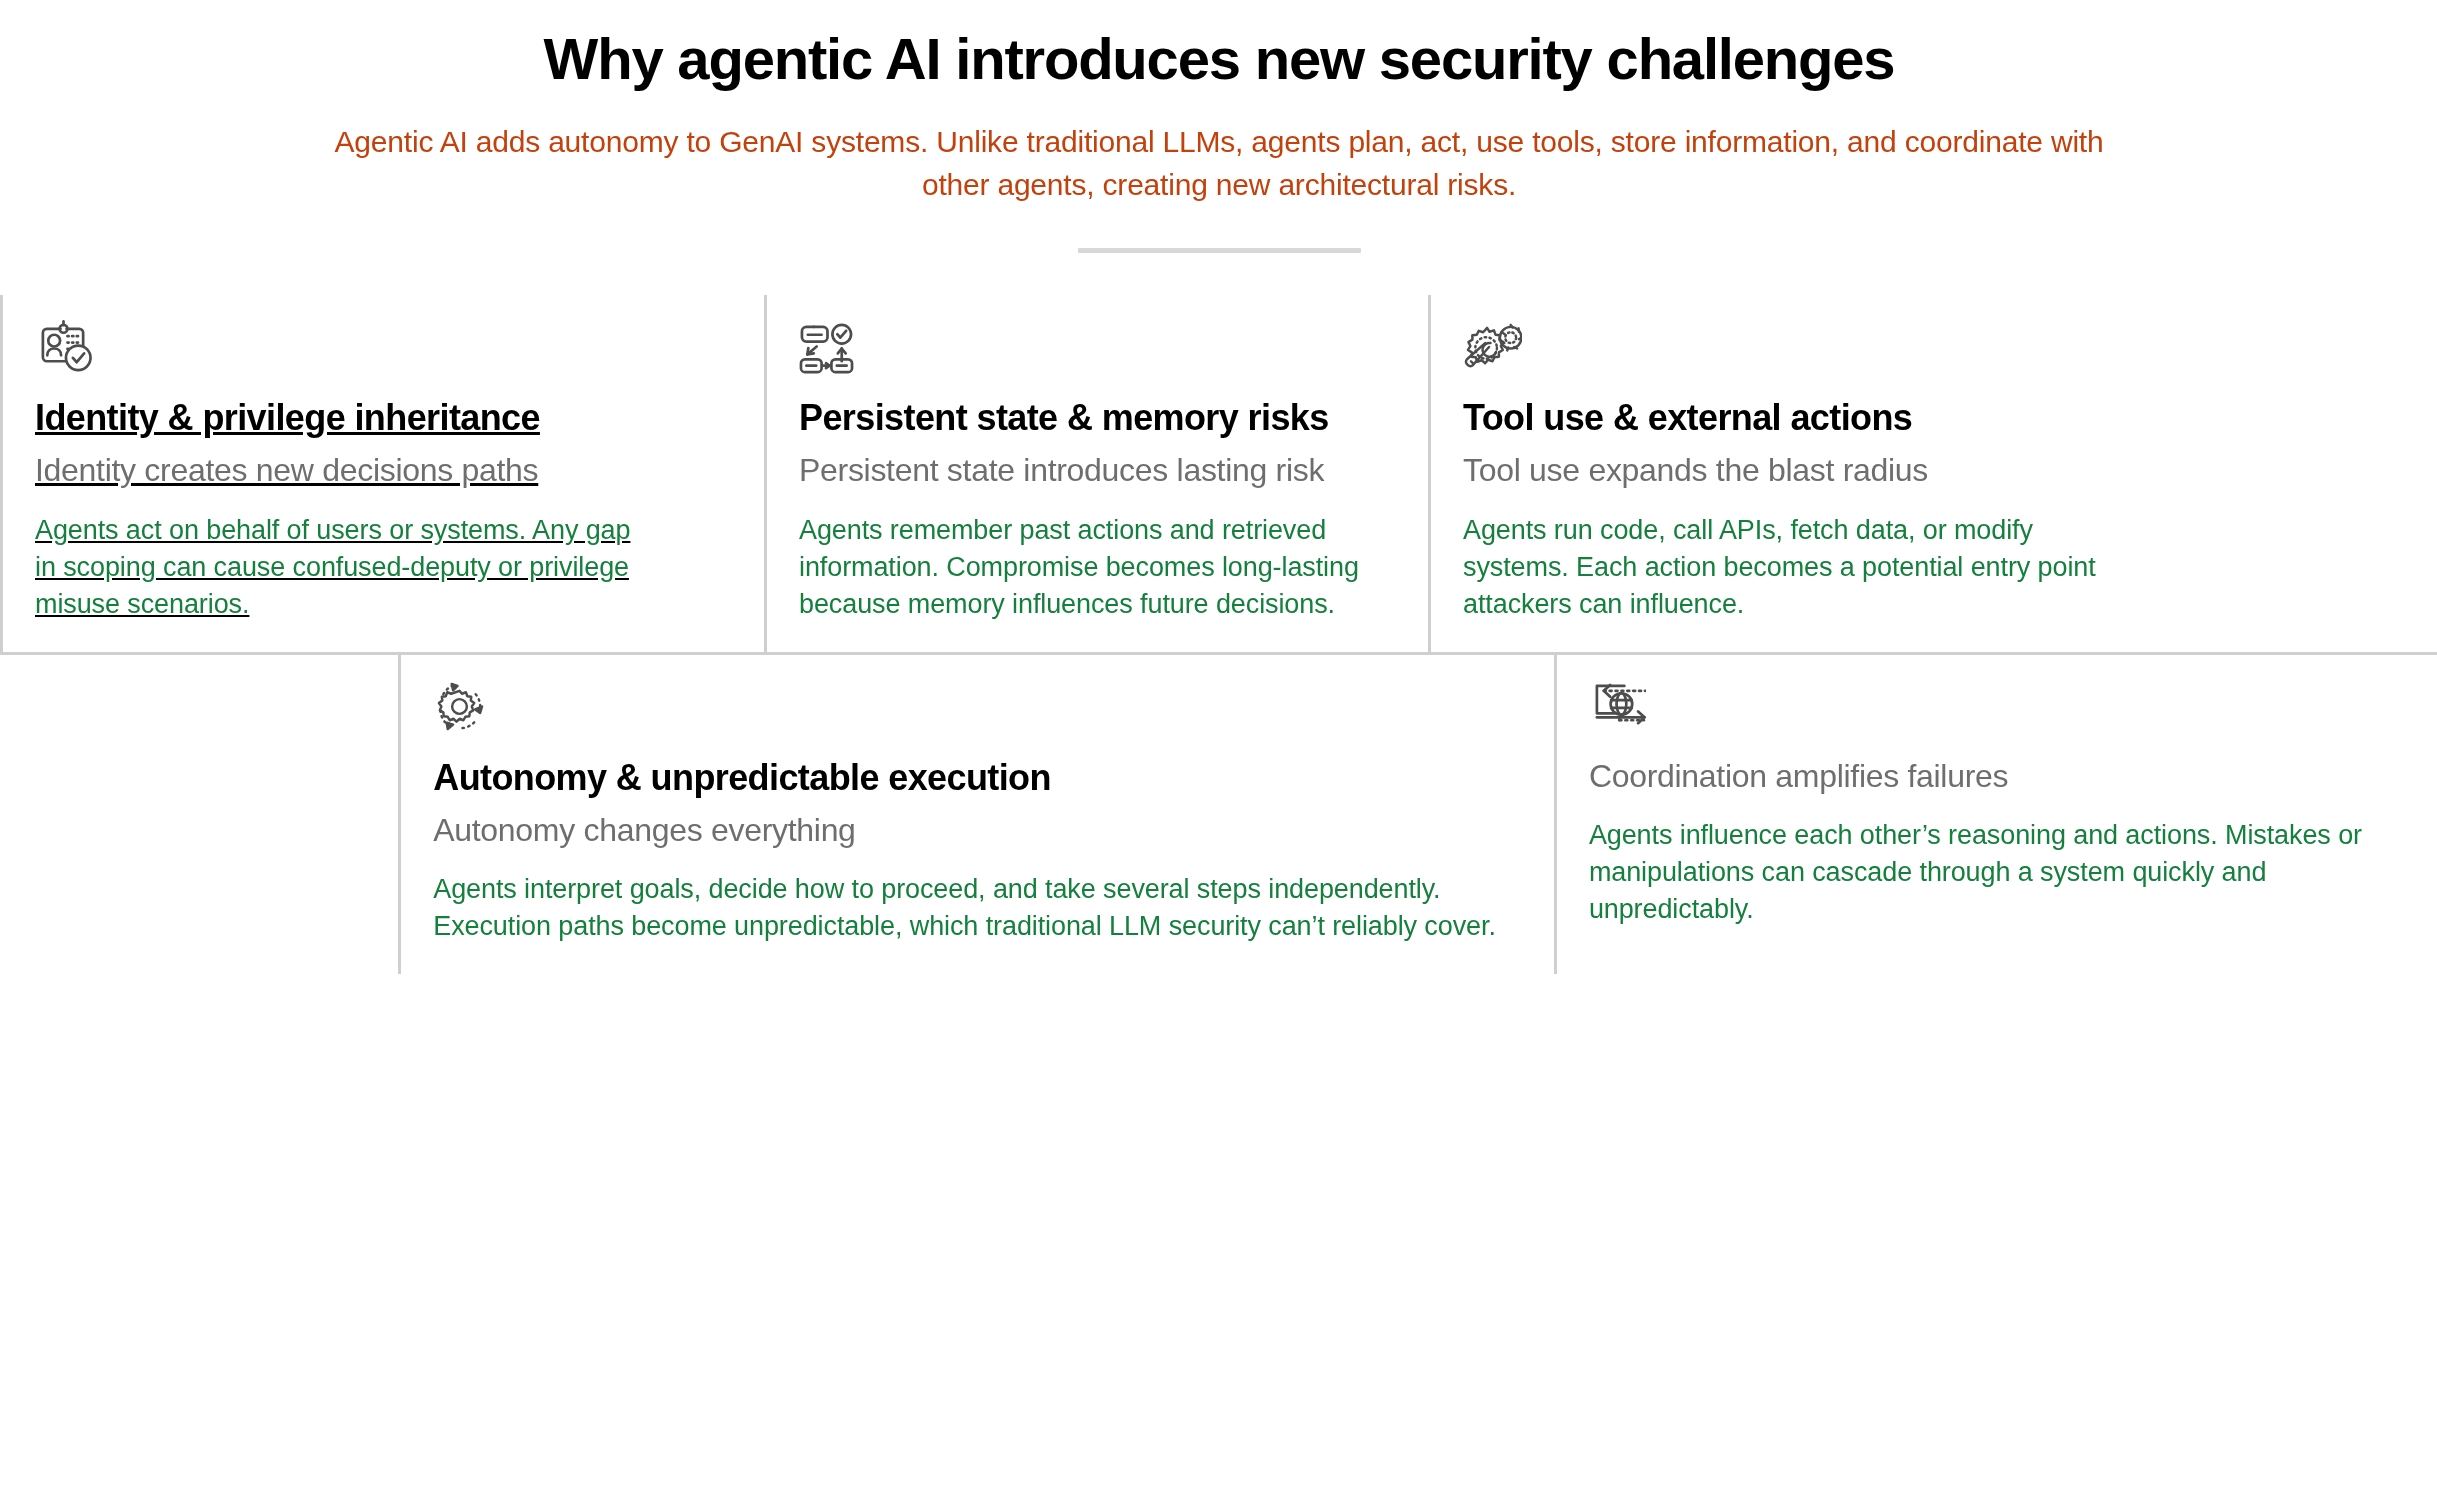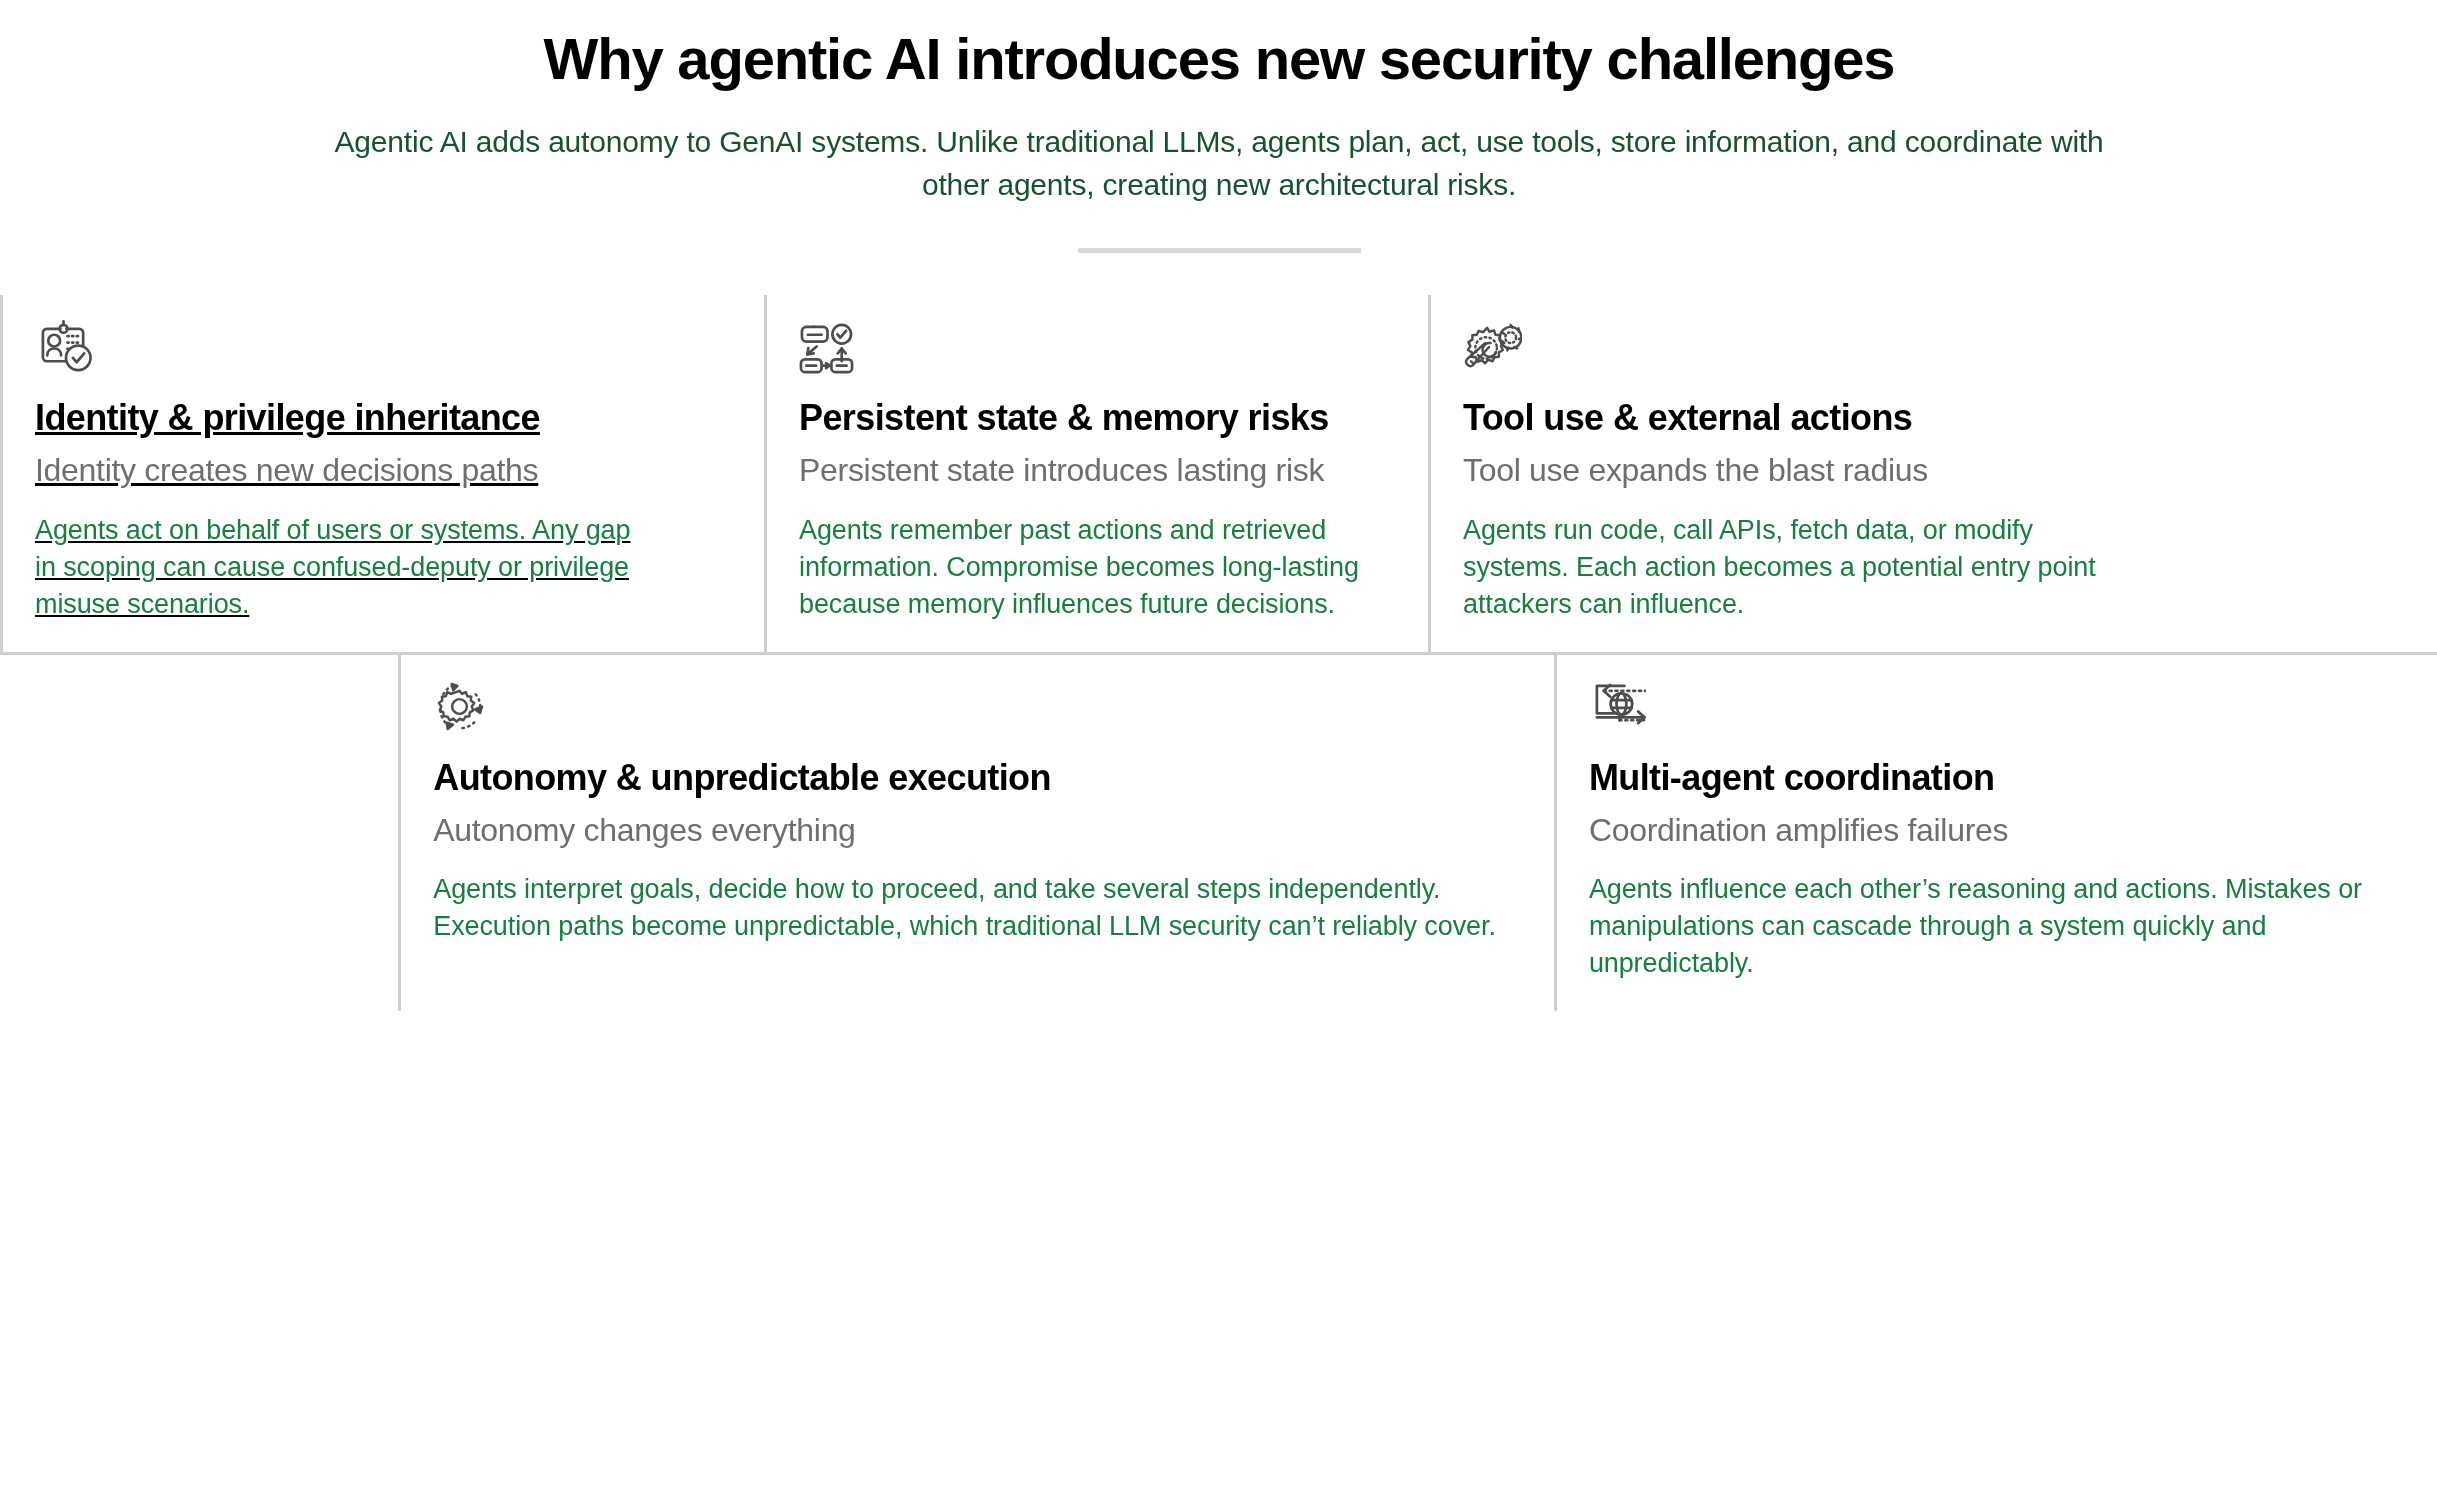--- a/index.html
+++ b/index.html
@@ -29,21 +29,21 @@
     letter-spacing: -1.2px;
     color: #000000;
     line-height: 1.08;
   }
   .subtitle {
     margin: 29px auto 0 auto;
     width: 1804px;
     font-size: 30px;
     font-weight: 400;
     line-height: 1.44;
-    color: #14532d;
+    color: #c2410c;
     letter-spacing: -0.2px;
   }
   .divider-wrap {
     margin-top: 42px;
     display: flex;
     justify-content: center;
   }
   .divider {
     width: 283px;
     height: 5.4px;
@@ -227,21 +227,20 @@
             <path d="M30 22 l13 -12 M30 22 l13 12"></path>
             <path d="M62 82 h50" stroke-dasharray="4 8"></path>
             <path d="M62 82 v-18" stroke-dasharray="4 8"></path>
             <path d="M100 64 l13 12 l-13 12"></path>
             <path d="M16 76 h97"></path>
             <circle cx="66" cy="49" r="22" fill="#ffffff"></circle>
             <ellipse cx="66" cy="49" rx="10" ry="22"></ellipse>
             <path d="M45 41 h42 M45 57 h42"></path>
           </svg>
         </div>
-        <div class="card-title">Multi-agent coordination</div>
         <div class="card-subtitle">Coordination amplifies failures</div>
         <div class="card-body">Agents influence each other’s reasoning and actions. Mistakes or manipulations can cascade through a system quickly and unpredictably.</div>
       </div>
 
     </div>
 
   </div>
 </div>
 
 

